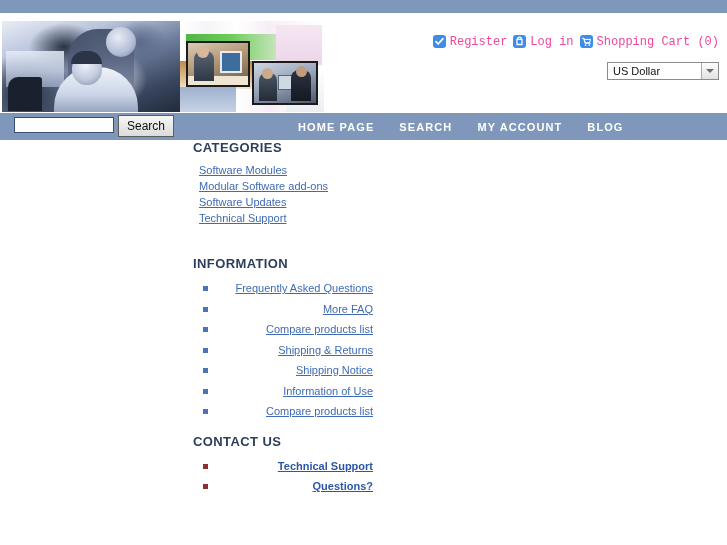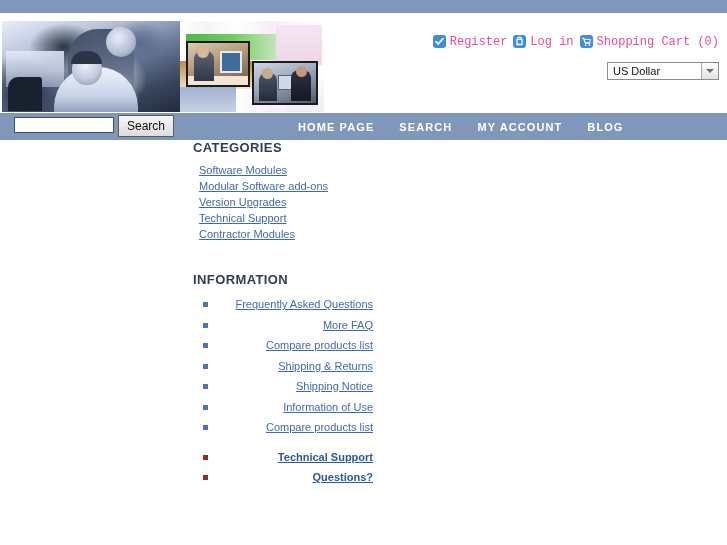--- a/index.html
+++ b/index.html
@@ -512,39 +512,39 @@
   </div>
 </div>
 
 <div class="left-col">
 
   <div>
     <div class="block-title">Categories</div>
     <ul class="plain-list">
       <li><a href="#">Software Modules</a></li>
       <li><a href="#">Modular Software add-ons</a></li>
-      <li><a href="#">Version Upgrades</a></li>
+      <li><a href="#">Software Updates</a></li>
       <li><a href="#">Technical Support</a></li>
-      <li><a href="#">Contractor Modules</a></li>
     </ul>
   </div>
 
   <div class="section-gap-info">
     <div class="block-title">Information</div>
     <ul class="bullet-list">
       <li><a href="#">Frequently Asked Questions</a></li>
       <li><a href="#">More FAQ</a></li>
       <li><a href="#">Compare products list</a></li>
       <li><a href="#">Shipping &amp; Returns</a></li>
       <li><a href="#">Shipping Notice</a></li>
       <li><a href="#">Information of Use</a></li>
       <li><a href="#">Compare products list</a></li>
     </ul>
   </div>
 
   <div class="section-gap-contact">
+    <div class="block-title">Contact us</div>
     <ul class="bullet-list contact-list">
       <li><a href="#">Technical Support</a></li>
       <li><a href="#">Questions?</a></li>
 
     </ul>
   </div>
 </div>
 
 </body></html>

